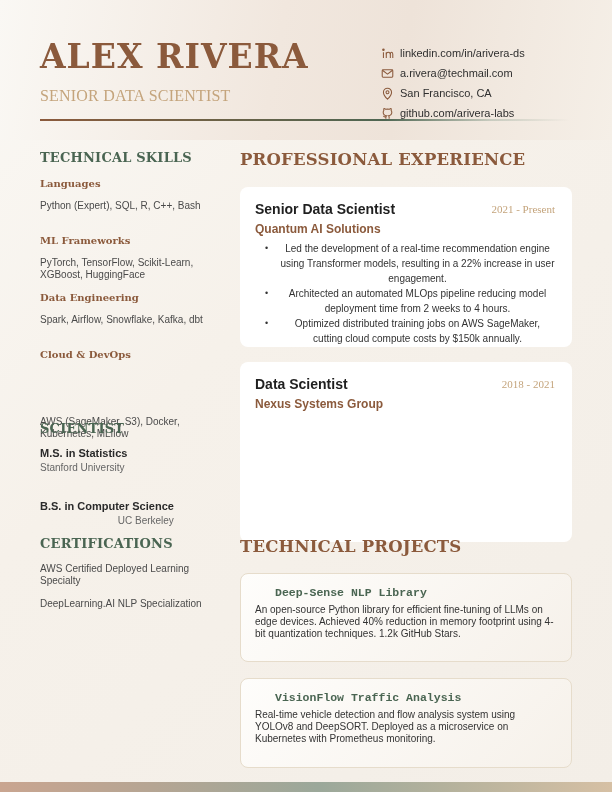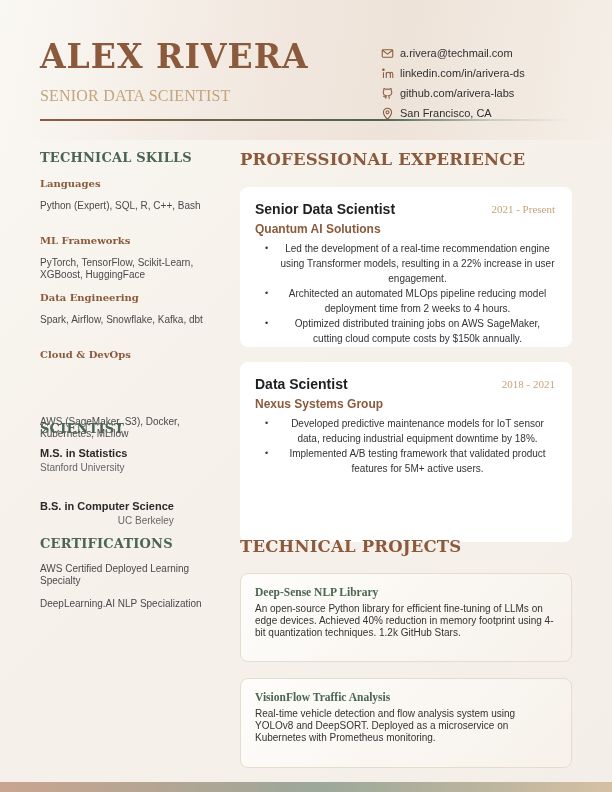--- a/index.html
+++ b/index.html
@@ -69,77 +69,77 @@
     .exp-list li { position: relative; padding-left: 14px; font-size: 10px; line-height: 15px; color: #333; text-align: center; }
     .exp-list li::before { content: "\2022"; position: absolute; left: 0; top: 0; font-size: 9px; color: #333; }
 
     .proj-card {
       position: absolute; left: 240px; width: 332px;
       background: linear-gradient(135deg, #fefdfb 0%, #f6f1ea 100%);
       border: 1px solid #e6dccb; border-radius: 8px;
       padding: 12px 15px 0 14px;
     }
     .proj-name {
-      font-family: Liberation Serif, serif; font-weight: bold;
-      font-size: 11.5px; color: #4a6552;
+      font-family: Liberation Mono, monospace; font-weight: bold;
+      font-size: 11.5px; color: #4a6552; margin-left: 20px;
     }
     .proj-desc { font-size: 10px; line-height: 12px; color: #333; margin-top: 5px; }
 
     .bottom-bar {
       position: absolute; left: 0; top: 782px; width: 612px; height: 10px;
       background: linear-gradient(90deg, #c9a590 0%, #b5a593 25%, #9ba89a 52%, #b3b19c 72%, #d6c0a4 100%);
     }
   </style>
 </head>
 <body>
 
 <div class="header">
   <div class="name">ALEX RIVERA</div>
   <div class="title">SENIOR DATA SCIENTIST</div>
   <div class="header-rule"></div>
 
   <div class="contact">
-    <div class="contact-row">
-      <span class="ico">
-        <svg viewBox="0 0 16 16" fill="none" stroke="#8b5a3c" stroke-width="1.3">
-            <rect x="1.5" y="3.5" width="13" height="9" rx="1"></rect>
-            <path d="M1.8 4l6.2 4.8L14.2 4"></path>
-          </svg>
-      </span>
-      <span class="txt">a.rivera@techmail.com</span>
-    </div>
     <div class="contact-row">
       <span class="ico">
         <svg viewBox="0 0 16 16" fill="none" stroke="#8b5a3c" stroke-width="1.3">
             <path d="M3 6.5v7"></path>
             <circle cx="3" cy="3.5" r="0.9" fill="#8b5a3c"></circle>
             <path d="M6.5 13.5v-7"></path>
             <path d="M6.5 9c0-1.6 1-2.6 2.5-2.6S11.5 7.4 11.5 9v4.5"></path>
             <path d="M11.5 9c0-1.6 0.7-2.6 1.6-2.6 0.9 0 1.4 1 1.4 2.6v4.5"></path>
           </svg>
       </span>
       <span class="txt">linkedin.com/in/arivera-ds</span>
     </div>
     <div class="contact-row">
       <span class="ico">
         <svg viewBox="0 0 16 16" fill="none" stroke="#8b5a3c" stroke-width="1.3">
+            <rect x="1.5" y="3.5" width="13" height="9" rx="1"></rect>
+            <path d="M1.8 4l6.2 4.8L14.2 4"></path>
+          </svg>
+      </span>
+      <span class="txt">a.rivera@techmail.com</span>
+    </div>
+    <div class="contact-row">
+      <span class="ico">
+        <svg viewBox="0 0 16 16" fill="none" stroke="#8b5a3c" stroke-width="1.3">
+            <path d="M8 15s-5-4.6-5-8.5a5 5 0 0 1 10 0C13 10.4 8 15 8 15z"></path>
+            <circle cx="8" cy="6.5" r="1.8"></circle>
+          </svg>
+      </span>
+      <span class="txt">San Francisco, CA</span>
+    </div>
+    <div class="contact-row">
+      <span class="ico">
+        <svg viewBox="0 0 16 16" fill="none" stroke="#8b5a3c" stroke-width="1.3">
             <path d="M6 14.5v-2.5c-2.5.5-3-1-3-1"></path>
             <path d="M10 14.5v-2.2c0-.8-.3-1.2-.7-1.5 2.2-.3 4-1.2 4-4.3 0-.9-.3-1.6-.8-2.2.1-.3.3-1.2-.1-2.3 0 0-.8-.2-2.4.9a8 8 0 0 0-4 0C4.4 1.8 3.6 2 3.6 2c-.4 1.1-.2 2-.1 2.3-.5.6-.8 1.3-.8 2.2 0 3.1 1.8 4 4 4.3-.3.3-.5.7-.6 1.2"></path>
           </svg>
       </span>
       <span class="txt">github.com/arivera-labs</span>
-    </div>
-    <div class="contact-row">
-      <span class="ico">
-        <svg viewBox="0 0 16 16" fill="none" stroke="#8b5a3c" stroke-width="1.3">
-            <path d="M8 15s-5-4.6-5-8.5a5 5 0 0 1 10 0C13 10.4 8 15 8 15z"></path>
-            <circle cx="8" cy="6.5" r="1.8"></circle>
-          </svg>
-      </span>
-      <span class="txt">San Francisco, CA</span>
     </div>
   </div>
 </div>
 
 <div class="left">
   <div class="sec-h-green" style="position:absolute; top:0;">TECHNICAL SKILLS</div>
 
   <div class="skill-cat" style="position:absolute; top:28px;">Languages</div>
   <div class="skill-val" style="position:absolute; top:50px; width:180px;">Python (Expert), SQL, R, C++, Bash</div>
 
@@ -177,24 +177,20 @@
     <li>Led the development of a real-time recommendation engine using Transformer models, resulting in a 22% increase in user engagement.</li>
     <li>Architected an automated MLOps pipeline reducing model deployment time from 2 weeks to 4 hours.</li>
     <li>Optimized distributed training jobs on AWS SageMaker, cutting cloud compute costs by $150k annually.</li>
   </ul>
 </div>
 
 <div class="exp-card" style="top:362px; height:180px;">
   <div class="exp-role">Data Scientist</div>
   <div class="exp-date">2018 - 2021</div>
   <div class="exp-co">Nexus Systems Group</div>
-  <ul class="exp-list">
-    <li>Developed predictive maintenance models for IoT sensor data, reducing industrial equipment downtime by 18%.</li>
-    <li>Implemented A/B testing framework that validated product features for 5M+ active users.</li>
-  </ul>
 </div>
 
 <div class="sec-h-brown" style="top:537px;">TECHNICAL PROJECTS</div>
 
 <div class="proj-card" style="top:573px; height:89px;">
   <div class="proj-name">Deep-Sense NLP Library</div>
   <div class="proj-desc">An open-source Python library for efficient fine-tuning of LLMs on edge devices. Achieved 40% reduction in memory footprint using 4-bit quantization techniques. 1.2k GitHub Stars.</div>
 </div>
 
 <div class="proj-card" style="top:678px; height:90px;">

